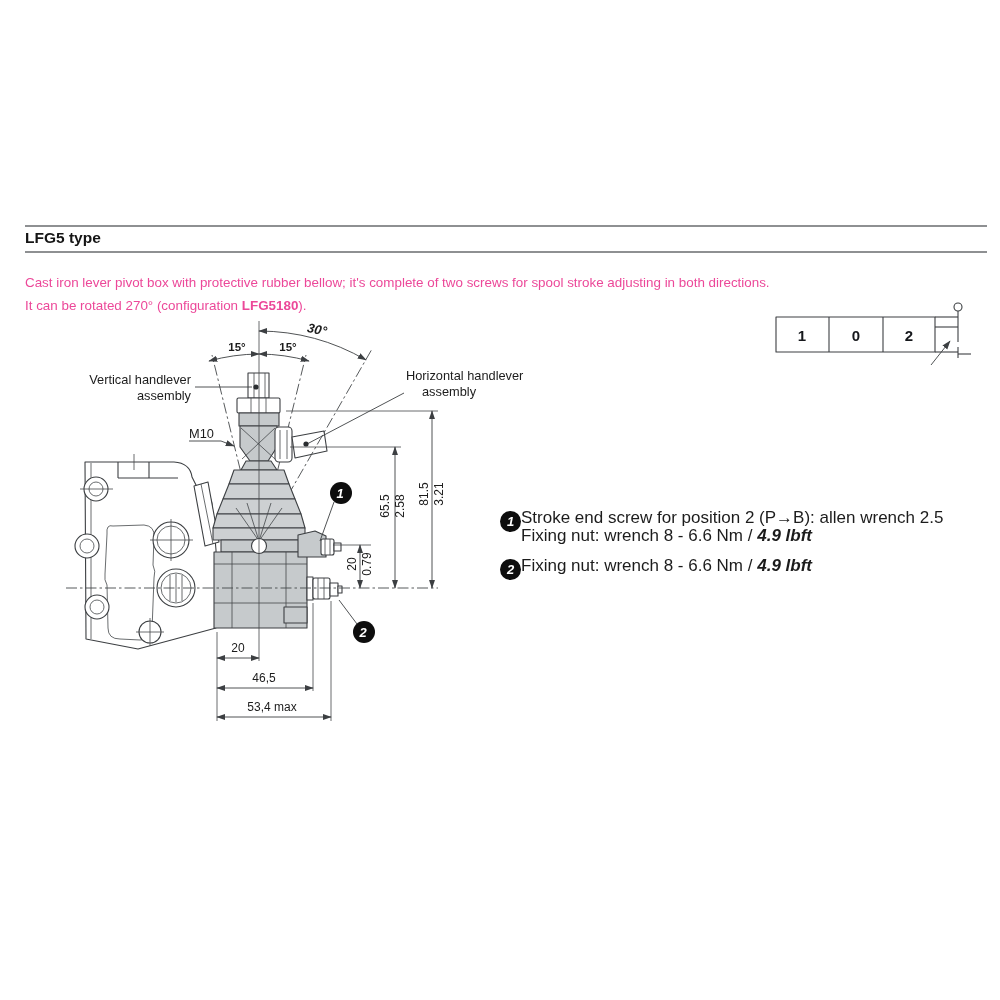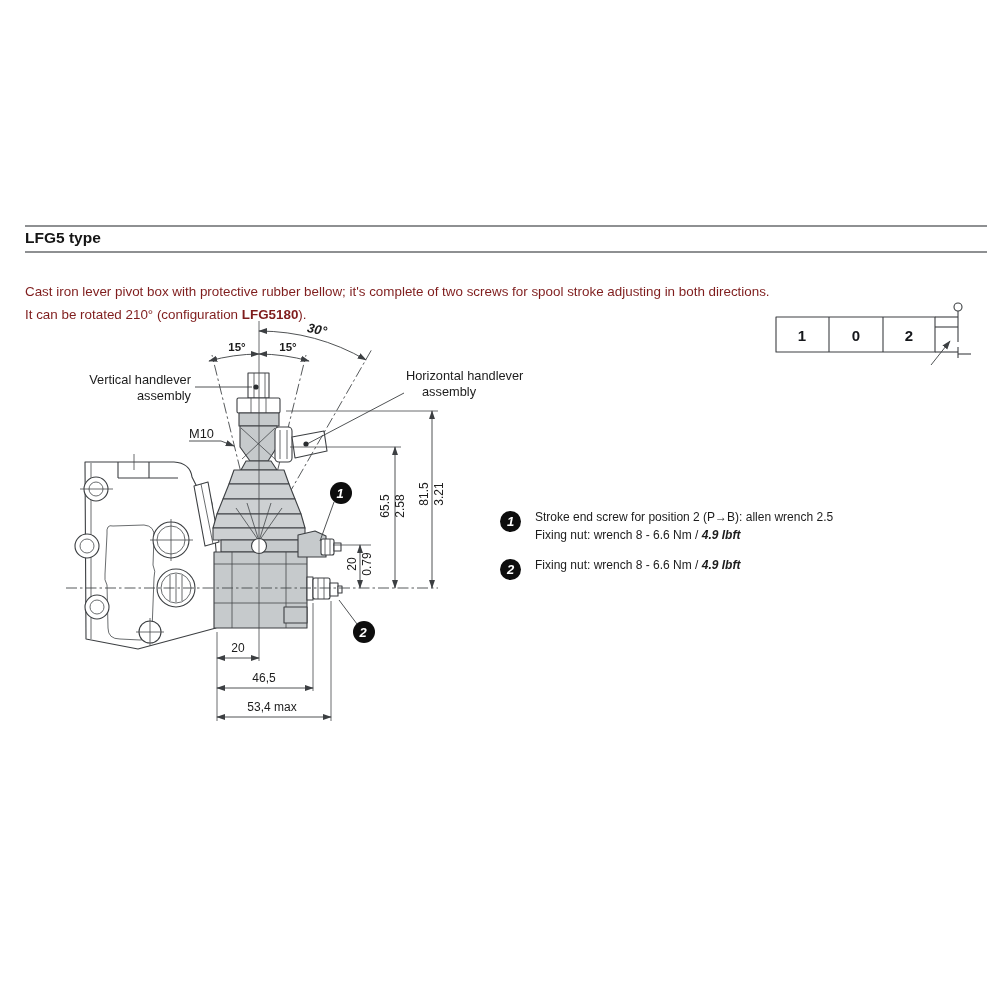--- a/index.html
+++ b/index.html
@@ -2,26 +2,26 @@
 <html><head>
 <meta charset="utf-8">
 <style>
   html,body{margin:0;padding:0;background:#ffffff;}
   .page{position:relative;width:1000px;height:1000px;background:#ffffff;overflow:hidden;
         font-family:"Liberation Sans", sans-serif;color:#1e1e1e;}
   .rule{position:absolute;left:25px;width:962px;height:2px;background:#8e9092;}
   .rule-top{top:225px;}
   .rule-bottom{top:251px;}
   .page-title{position:absolute;left:25px;top:229px;font-size:15.5px;font-weight:bold;color:#151515;}
-  .intro{position:absolute;left:25px;top:280px;width:960px;font-size:13.4px;line-height:23px;color:#7f1d1d;}
+  .intro{position:absolute;left:25px;top:271px;width:960px;font-size:13.4px;line-height:23px;color:#ec4899;}
   .note{position:absolute;left:500px;display:flex;align-items:flex-start;}
   .note-num{flex:0 0 auto;width:21px;height:21px;border-radius:50%;background:#0d0d0d;color:#ffffff;
             display:flex;align-items:center;justify-content:center;
             font-style:italic;font-weight:bold;font-size:13px;margin-top:2px;}
-  .note-text{margin-left:14px;font-size:12px;line-height:17.5px;color:#1c1c1c;}
+  .note-text{margin-left:0;font-size:17px;line-height:17.5px;color:#1c1c1c;}
   .note-text em{font-style:italic;font-weight:bold;}
   svg.art{position:absolute;left:0;top:0;}
   svg .ln{stroke:#3c3f42;stroke-width:1.1;fill:none;stroke-linejoin:round;stroke-linecap:butt;}
   svg .thin{stroke:#44474a;stroke-width:0.8;fill:none;}
   svg .dimln{stroke:#3c3f42;stroke-width:0.9;fill:none;}
   svg .dd{stroke:#44474a;stroke-width:0.9;fill:none;stroke-dasharray:11 3 2.5 3;}
   svg .fillw{fill:#ffffff;}
   svg .g1{fill:#c6cacc;}
   svg .g2{fill:#cdd0d2;}
   svg text{font-family:"Liberation Sans", sans-serif;fill:#1c1c1c;}
@@ -36,21 +36,21 @@
 <body>
 
 <div class="page">
 
   <div class="rule rule-top"></div>
   <div class="page-title">LFG5 type</div>
   <div class="rule rule-bottom"></div>
 
   <div class="intro">
     <span>Cast iron lever pivot box with protective rubber bellow; it's complete of two screws for spool stroke adjusting in both directions.</span><br>
-    <span>It can be rotated 210° (configuration </span><b>LFG5180</b><span>).</span>
+    <span>It can be rotated 270° (configuration </span><b>LFG5180</b><span>).</span>
   </div>
 
   <svg class="art" width="1000" height="1000" viewBox="0 0 1000 1000">
     <defs>
       <marker id="ar" viewBox="0 0 10 10" refX="9.2" refY="5" markerWidth="10" markerHeight="10" orient="auto-start-reverse">
         <path d="M0,1.6 L10,5 L0,8.4 Z" fill="#3c3f42"></path>
       </marker>
     </defs>
 
     <g>

